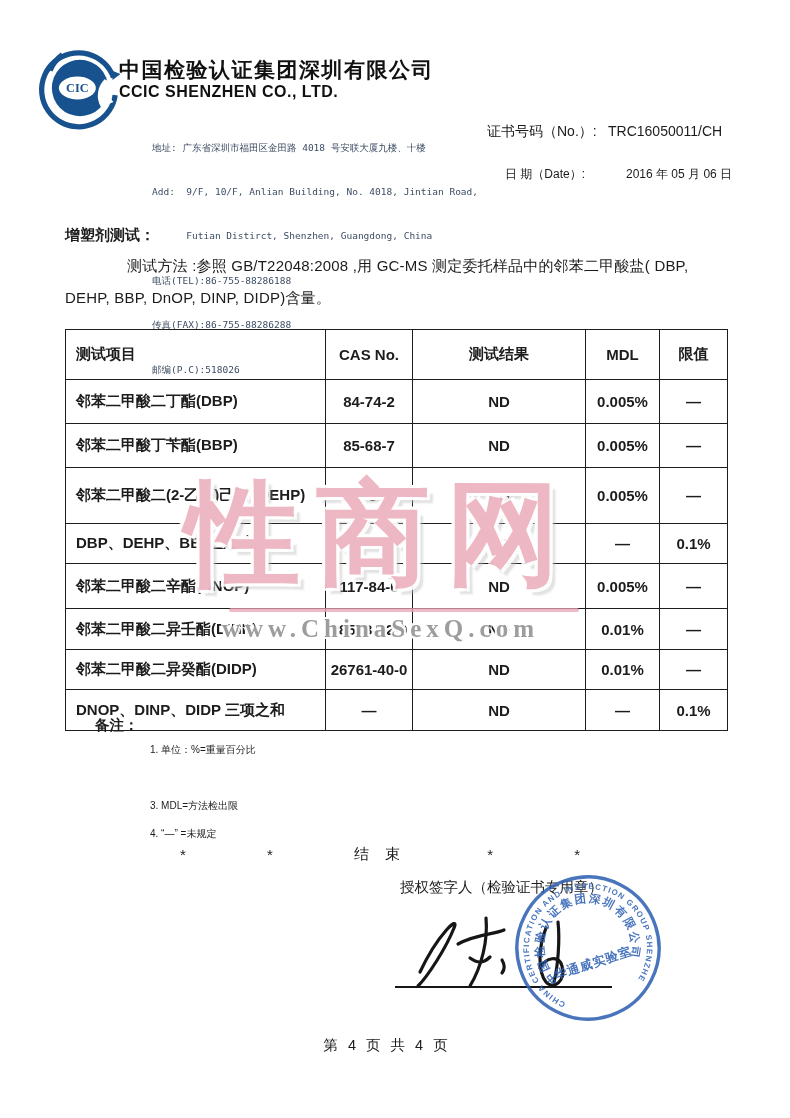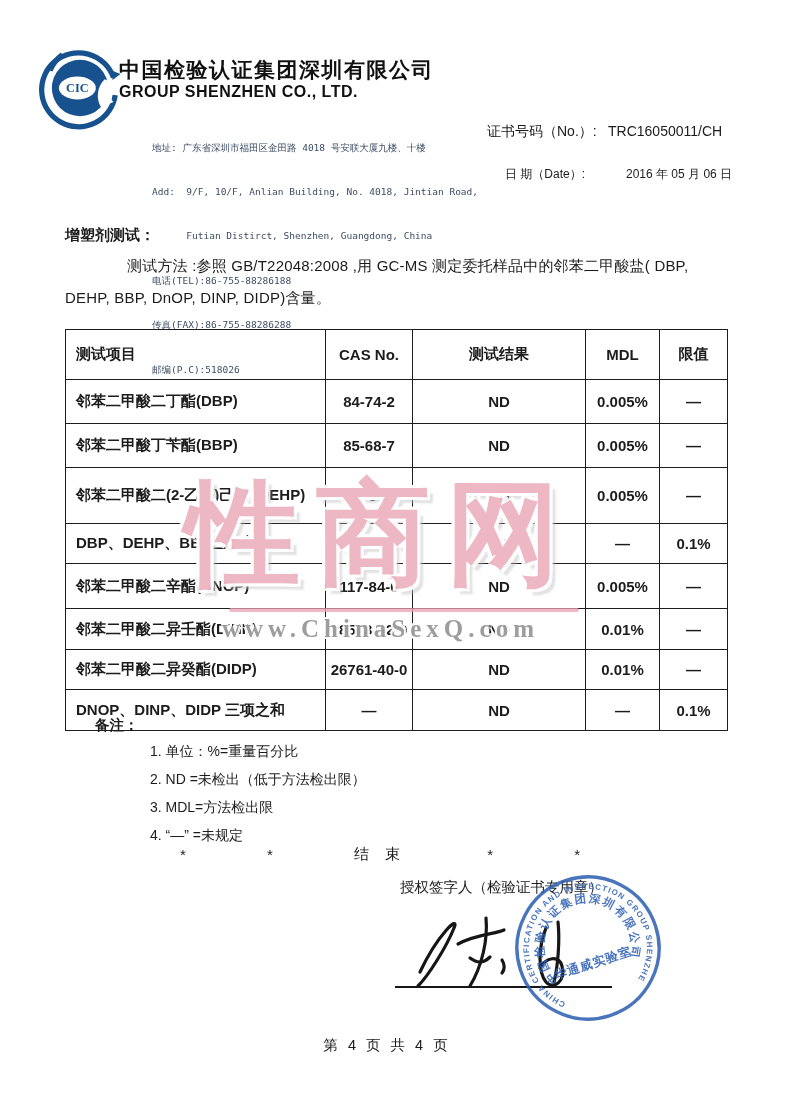--- a/index.html
+++ b/index.html
@@ -31,21 +31,21 @@
                font-weight:bold;background:transparent;}
   table.result .c-item{text-align:left;padding-left:10px;padding-right:6px;}
   table.result tr.hdr th{font-weight:bold;}
   table.result tr.bold td{font-weight:bold;}
   tr.h-hdr{height:50px;} tr.h-r1{height:44px;} tr.h-r2{height:44px;} tr.h-r3{height:56px;}
   tr.h-r4{height:40px;} tr.h-r5{height:45px;} tr.h-r6{height:41px;} tr.h-r7{height:40px;}
   tr.h-r8{height:41px;}
 
   
   .notes-label{left:95px;top:716px;font-size:14.5px;font-weight:bold;}
-  .note-item{left:150px;font-size:14px;}
+  .note-item{left:150px;font-size:10px;}
   .n1{top:743px;} .n2{top:771px;} .n3{top:799px;} .n4{top:827px;}
 
   
   .end-line{left:180px;top:845px;width:400px;display:flex;justify-content:space-between;
             align-items:center;font-size:14px;}
   .end-line .star{font-size:15px;color:#222;}
   .end-line .end-text{font-size:15px;letter-spacing:6px;}
   .signer-label{left:400px;top:878px;font-size:14.5px;}
   .signature{left:398px;top:902px;width:220px;height:92px;z-index:4;}
   .sig-underline{left:395px;top:986px;width:217px;height:0;border-bottom:2px solid #161616;z-index:3;}
@@ -78,21 +78,21 @@
       <path d="M86,30 l10,4 -9,7 z" fill="#17528f" stroke="none"></path>
       <path d="M30,12 A42,42 0 0,0 16,30" stroke-width="6"></path>
     </g>
     <path d="M50,18 a32,32 0 1,0 0,64 a32,32 0 1,0 0,-64 z" fill="#17528f"></path>
     <path d="M78,40 a26,26 0 0,0 -4,32 l14,-6 a18,18 0 0,1 -2,-22 z" fill="#ffffff"></path>
     <ellipse cx="47" cy="50" rx="21" ry="13" fill="#ffffff"></ellipse>
     <text x="47" y="55" font-size="14" font-weight="bold" text-anchor="middle" font-family="Liberation Serif, serif" fill="#17528f">CIC</text>
   </svg>
 
   <div class="abs company-cn">中国检验认证集团深圳有限公司</div>
-  <div class="abs company-en">GROUP SHENZHEN CO., LTD.</div>
+  <div class="abs company-en">CCIC SHENZHEN CO., LTD.</div>
 
   <div class="abs addr">
     <div>地址: 广东省深圳市福田区金田路 4018 号安联大厦九楼、十楼</div>
     <div>Add:  9/F, 10/F, Anlian Building, No. 4018, Jintian Road,</div>
     <div>      Futian Distirct, Shenzhen, Guangdong, China</div>
     <div>电话(TEL):86-755-88286188</div>
     <div>传真(FAX):86-755-88286288</div>
     <div>邮编(P.C):518026</div>
   </div>
 
@@ -183,21 +183,20 @@
     </tr>
   </tbody>
     </table>
 
   <div class="abs wm-main">性商网</div>
   <div class="abs wm-underline"></div>
   <div class="abs wm-url">www.ChinaSexQ.com</div>
 
   <div class="abs notes-label">备注：</div>
   <div class="abs note-item n1">1.  单位：%=重量百分比</div>
-  <div class="abs note-item n2">2.  ND =未检出（低于方法检出限）</div>
   <div class="abs note-item n3">3.  MDL=方法检出限</div>
   <div class="abs note-item n4">4.  “—”  =未规定</div>
 
   <div class="abs end-line">
     <span class="star">*</span>
     <span class="star">*</span>
     <span class="end-text">结 束</span>
     <span class="star">*</span>
     <span class="star">*</span>
   </div>

